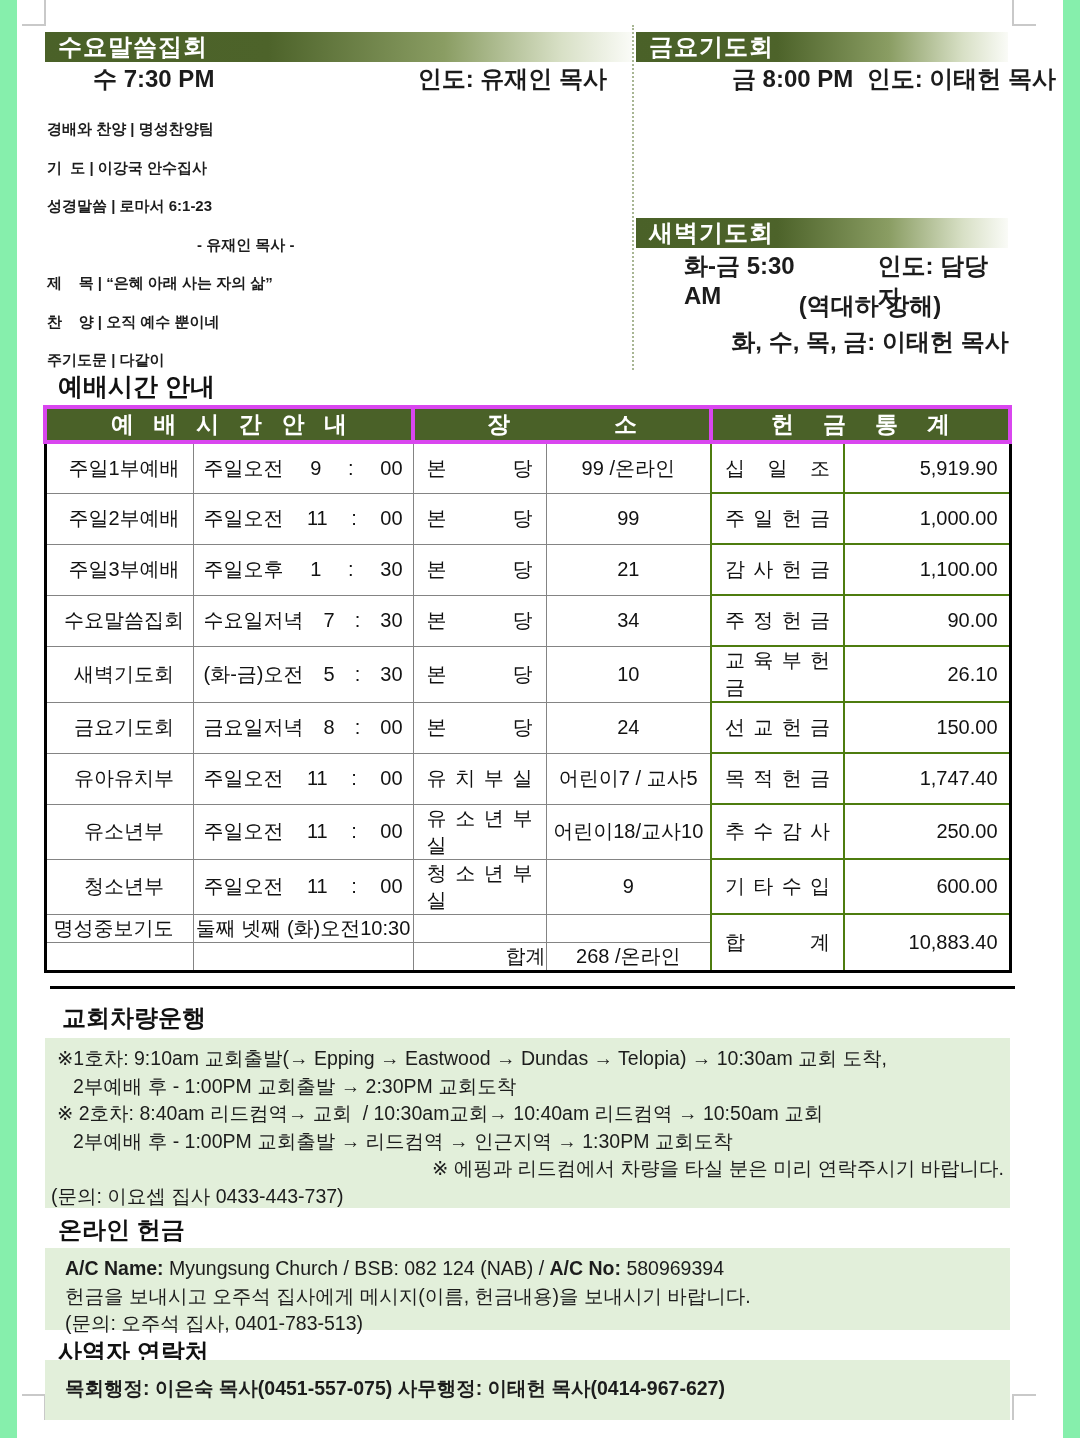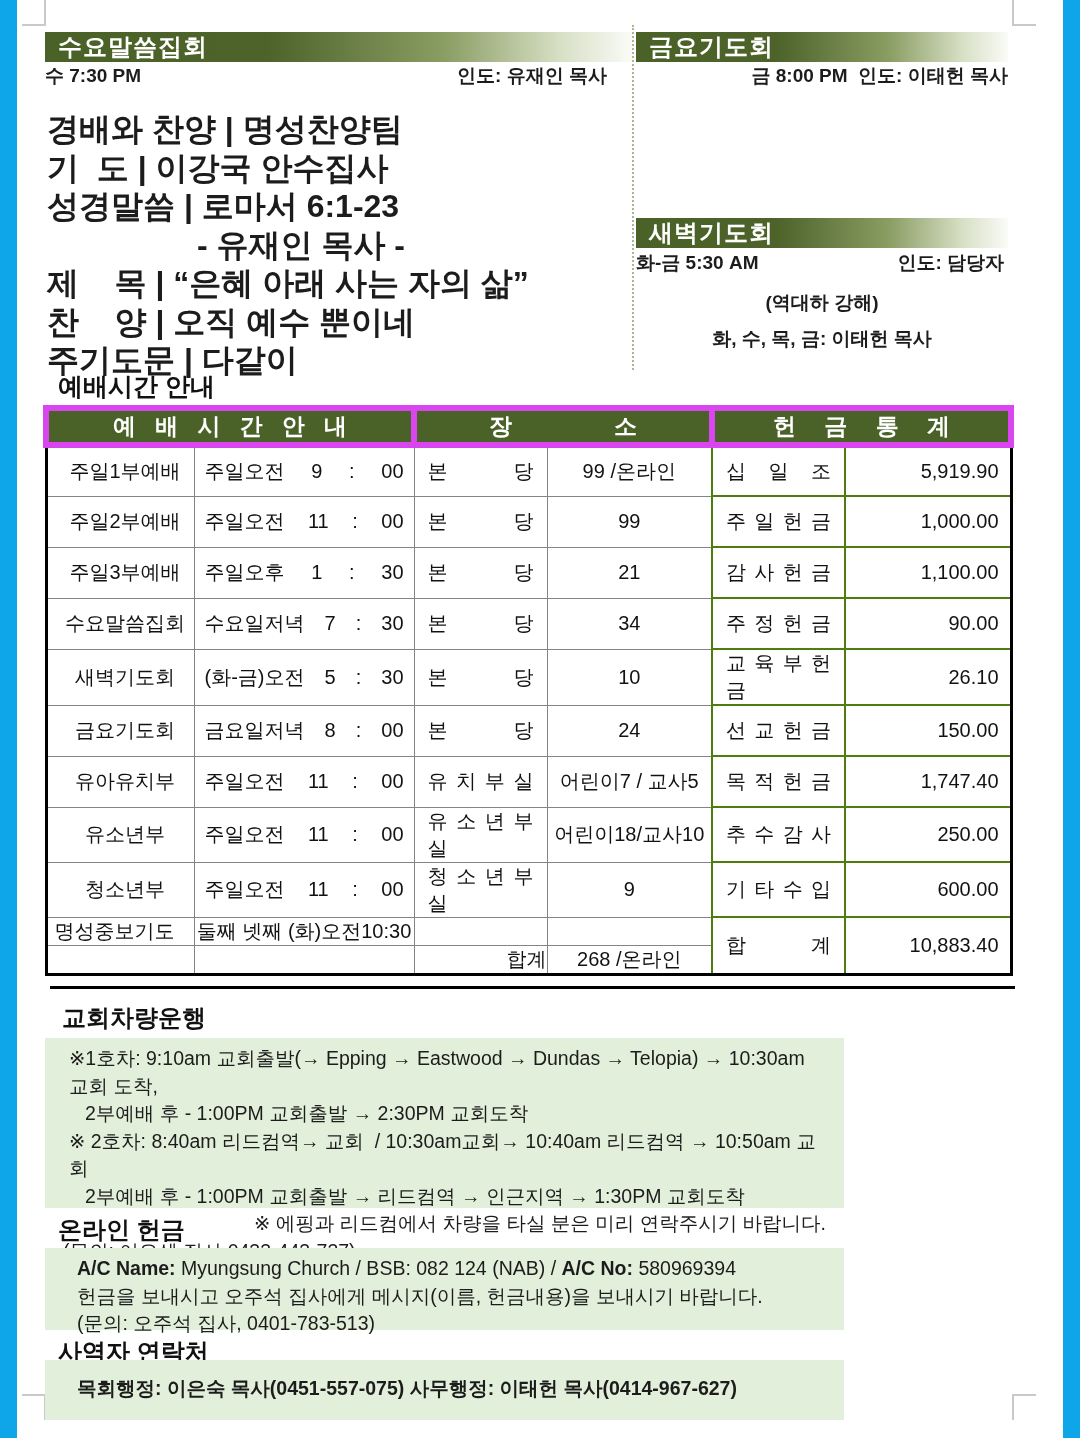--- a/index.html
+++ b/index.html
@@ -1,48 +1,48 @@
 <!DOCTYPE html>
 <html><head>
 <meta charset="utf-8">
 <style>
   * { box-sizing: border-box; margin: 0; padding: 0; }
   html,body { width:1080px; }
   body { font-family:"Liberation Sans","DejaVu Sans",sans-serif; background:#e9e9e9; }
-  .canvas { position:relative; width:1080px; height:1438px; background:#0ea5e9; overflow:hidden; }
+  .canvas { position:relative; width:1080px; height:1438px; background:#86efac; overflow:hidden; }
   .page { position:absolute; left:17px; top:0; width:1046px; height:1438px; background:#ffffff; }
   .crop { position:absolute; width:24px; height:26px; }
   .crop-tl { left:22px; top:0; border-right:2px solid #c9c9c9; border-bottom:2px solid #c9c9c9; }
   .crop-tr { left:1012px; top:0; border-left:2px solid #c9c9c9; border-bottom:2px solid #c9c9c9; }
   .crop-bl { left:22px; top:1394px; border-right:2px solid #c9c9c9; border-top:2px solid #c9c9c9; }
   .crop-br { left:1012px; top:1394px; border-left:2px solid #c9c9c9; border-top:2px solid #c9c9c9; }
 
   .grad-bar { position:absolute; height:30px; color:#ffffff; font-size:24px; font-weight:600;
     line-height:29px; padding-left:13px; letter-spacing:1px;
     background:linear-gradient(90deg,#4a6128 0%,#4d632a 38%,#8a9d63 68%,#d8e0c6 88%,#fafbf7 100%); }
   .bar-wed { left:45px; top:32px; width:587px; }
   .bar-fri { left:636px; top:32px; width:372px; }
   .bar-dawn { left:636px; top:218px; width:372px; }
 
-  .txt { color:#1c1c1c; font-weight:600; font-size:19px; white-space:pre-wrap; }
+  .txt { color:#1c1c1c; font-weight:600; font-size:24px; white-space:pre-wrap;margin-left:48px; }
   .wed-time { position:absolute; left:45px; top:63px; width:562px; display:flex; justify-content:space-between; }
   .wed-list { position:absolute; left:47px; top:110px; width:585px; }
-  .wed-list .ln { height:38.5px; line-height:38.5px; font-size:32px; font-weight:600; color:#1c1c1c; white-space:pre-wrap; }
+  .wed-list .ln { height:38.5px; line-height:38.5px; font-size:15px; font-weight:600; color:#1c1c1c; white-space:pre-wrap; }
   .sermon-title { font-weight:800; }
   .ln-preacher { padding-left:150px; }
   .fri-info { position:absolute; left:636px; top:63px; width:372px;text-align:right; }
   .dawn-time { position:absolute; left:636px; top:250px; width:368px; display:flex; justify-content:space-between; }
   .dawn-note1 { position:absolute; left:636px; top:290px; width:372px; text-align:center; }
   .dawn-note2 { position:absolute; left:636px; top:326px; width:372px; text-align:center; }
   .col-divider { position:absolute; left:632px; top:25px; height:345px; width:0; border-left:2px dotted #a8b694; }
 
   .tbl-title { position:absolute; left:58px; top:370px; font-size:25px; font-weight:700; color:#111; }
   table.worship { position:absolute; left:43px; top:405px; width:965px; border-collapse:collapse; table-layout:fixed;
     border:3px solid #000; font-family:"Liberation Sans","DejaVu Sans",sans-serif; }
-  table.worship th { background:#4a6128; color:#ffffff; font-size:23px; font-weight:600; height:32px; border:6px solid #d946ef; }
+  table.worship th { background:#4a6128; color:#ffffff; font-size:23px; font-weight:600; height:32px; border:4px solid #d946ef; }
   table.worship td { border:1px solid #848484; color:#121212; font-size:20px; font-weight:500; }
   table.worship td.fund, table.worship td.amt { border:2px solid #4d7c0f; }
   tr.r-body { height:51px; }
   tr.r-small1 { height:26px; }
   tr.r-small2 { height:29px; }
   .hj { text-align:justify; text-align-last:justify; }
   .hp1 { padding:0 64px; } .hp2 { padding:0 72px; } .hp3 { padding:0 58px; }
   td.name { text-align:center; padding-left:9px; }
   td.time { text-align:justify; text-align-last:justify; padding:0 10px; }
   td.place { text-align:justify; text-align-last:justify; padding:0 13px; }
@@ -54,22 +54,22 @@
   td.t-label { text-align:right; font-size:21px; font-weight:600; }
   td.t-count { text-align:center; font-size:20px; font-weight:600; }
   td.t-fund { font-size:21px; font-weight:600; }
   td.t-amt { font-size:20px; font-weight:600;margin-top:6px; }
 
   .rule { position:absolute; left:50px; top:986px; width:965px; height:3px; background:#000; }
   .sec-head { position:absolute; font-size:24px; font-weight:700; color:#111; }
   .head-vehicle { left:62px; top:1002px; }
   .head-online { left:58px; top:1214px; }
   .head-staff { left:58px; top:1336px; }
-  .greenbox { position:absolute; left:45px; width:799px; background:#e2efda; color:#1c1c1c;
-    font-size:19.5px; font-weight:500; padding:7px 18px; }
+  .greenbox { position:absolute; left:45px; width:965px; background:#e2efda; color:#1c1c1c;
+    font-size:19.5px; font-weight:500; padding:7px 6px; }
   .box-vehicle { top:1038px; height:170px; }
   .box-online { top:1248px; height:82px; }
   .box-staff { top:1360px; height:60px; }
   .greenbox .gl { line-height:27.5px; white-space:pre-wrap; }
   .box-vehicle .gl:nth-child(2), .box-vehicle .gl:nth-child(4) { padding-left:22px; }
   .box-vehicle .gl:nth-child(1), .box-vehicle .gl:nth-child(3) { padding-left:6px; }
   .box-vehicle .gl:nth-child(5) { padding-left:10px;text-align:right; }
   .box-online .gl, .box-staff .gl { padding-left:14px; }
   .box-staff .gl { padding-top:8px; font-weight:600; }
   .blbl { font-weight:700; }

